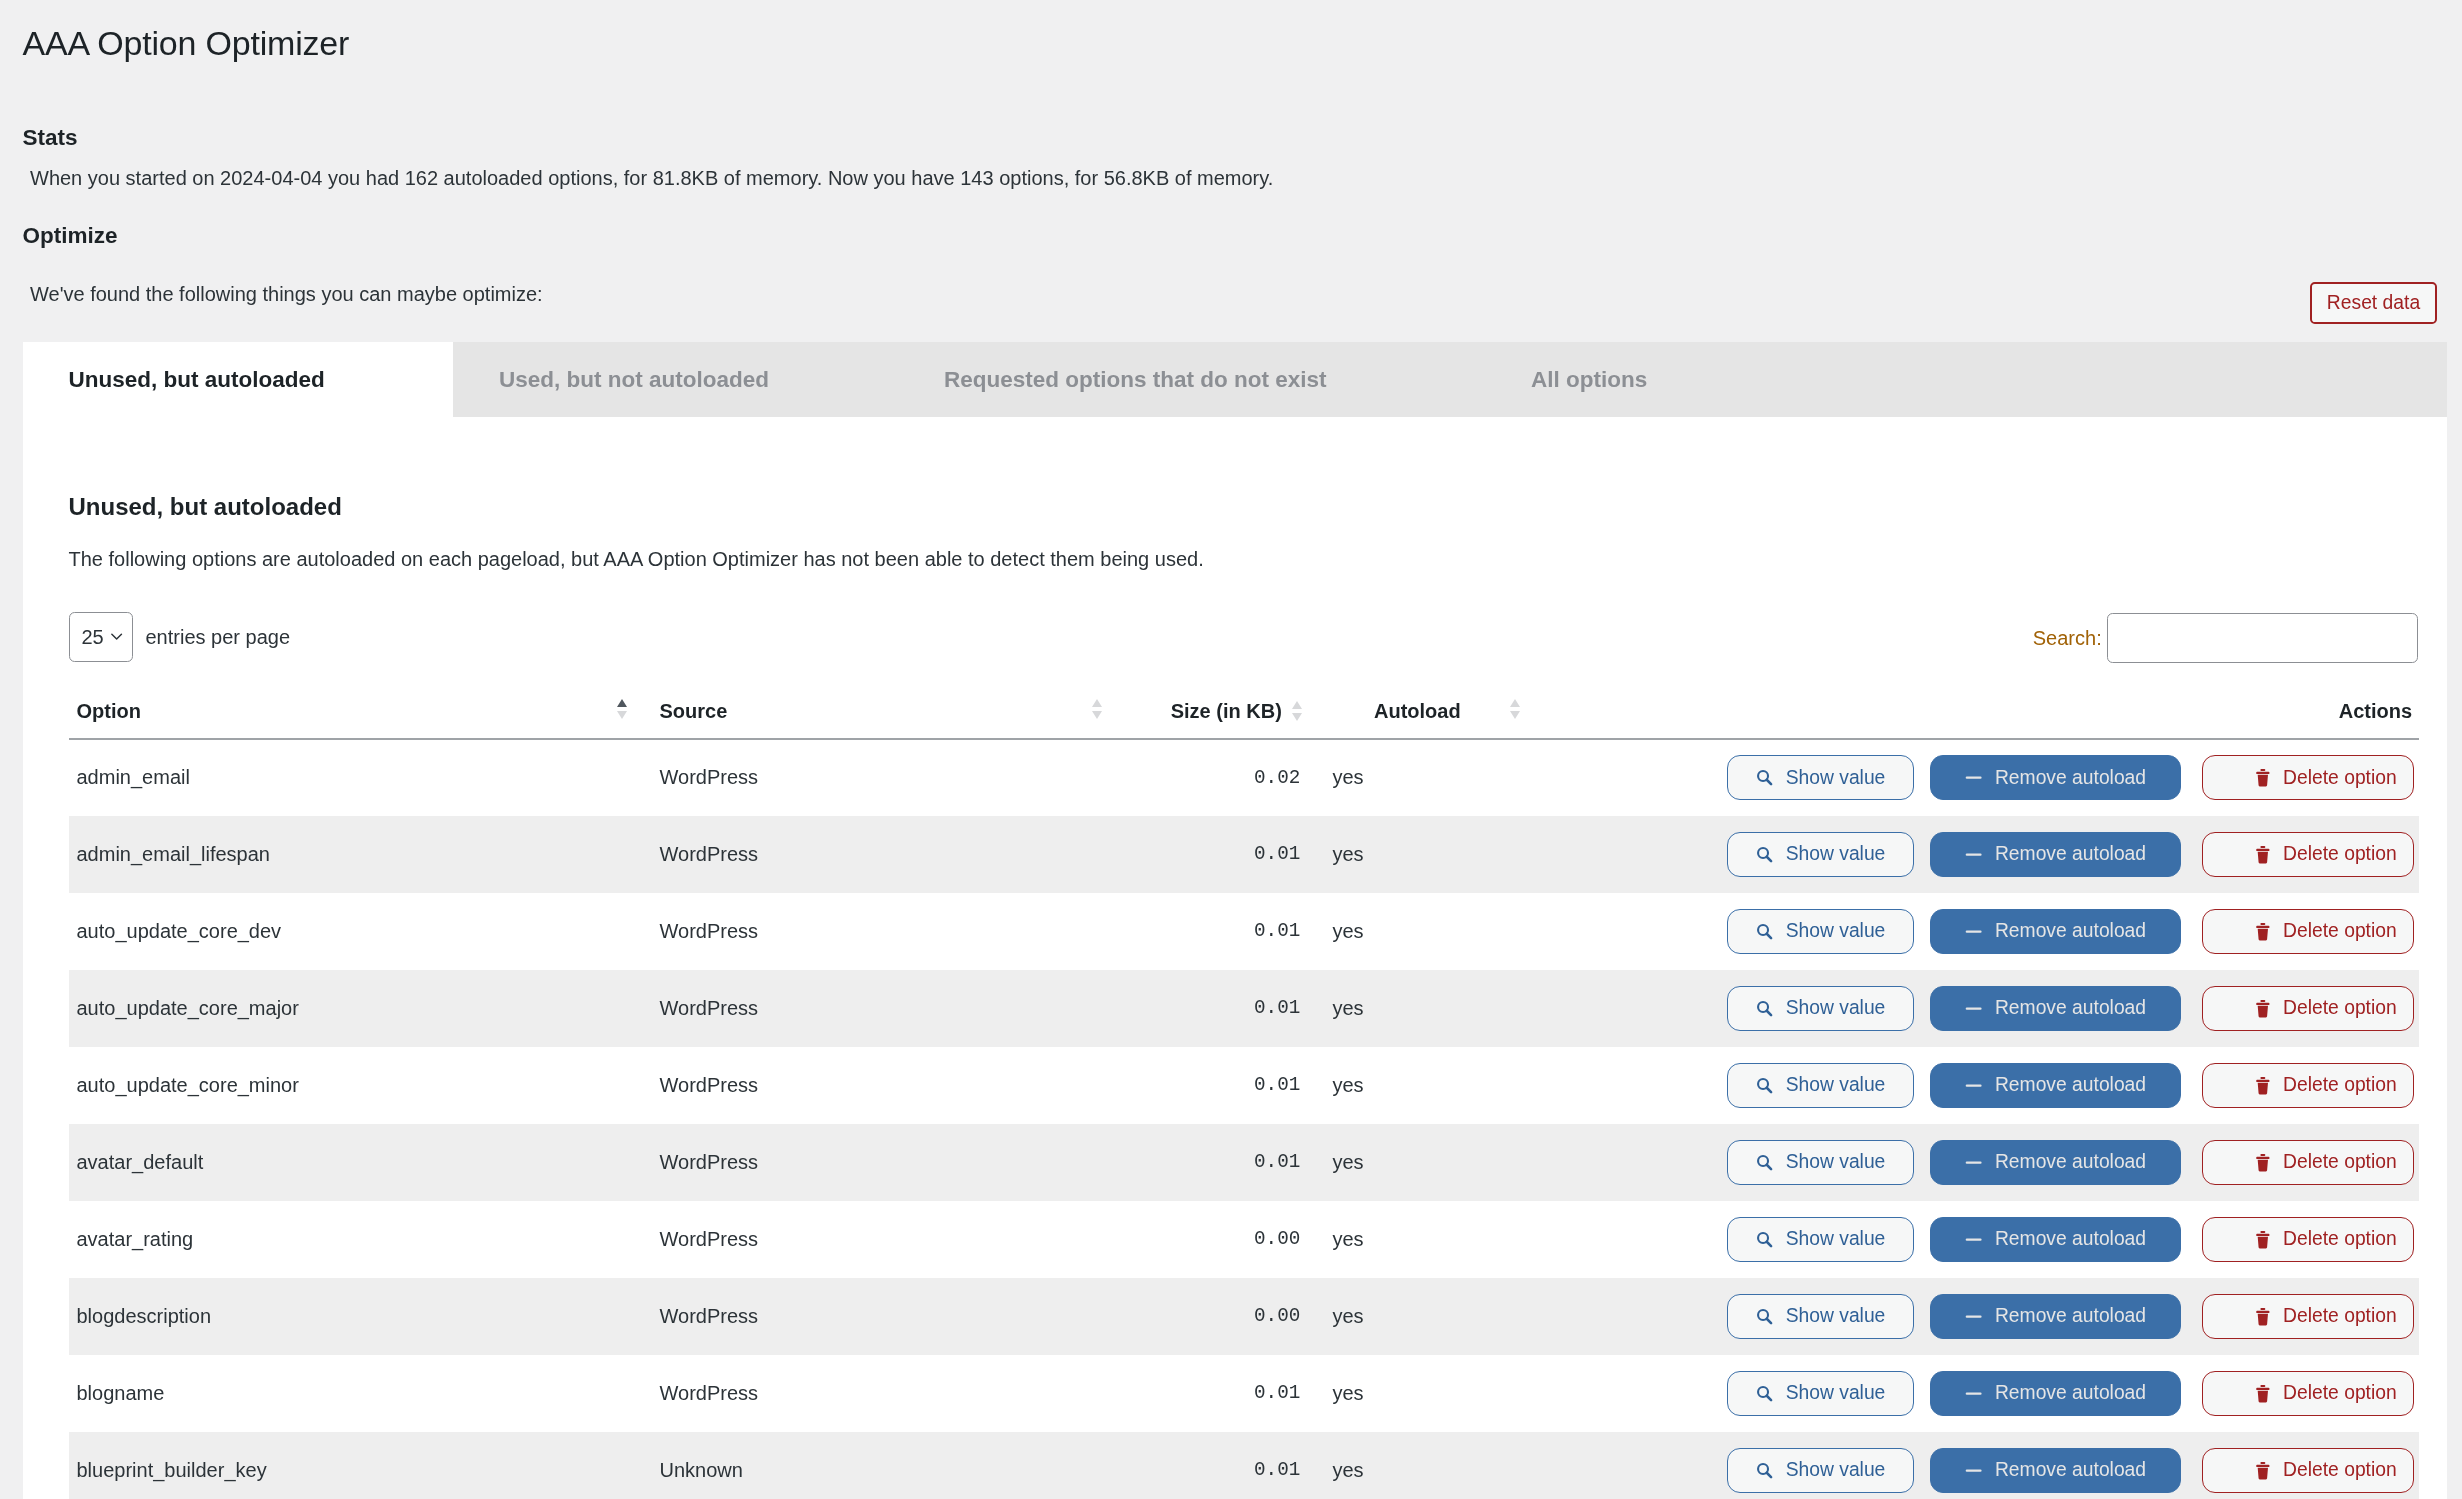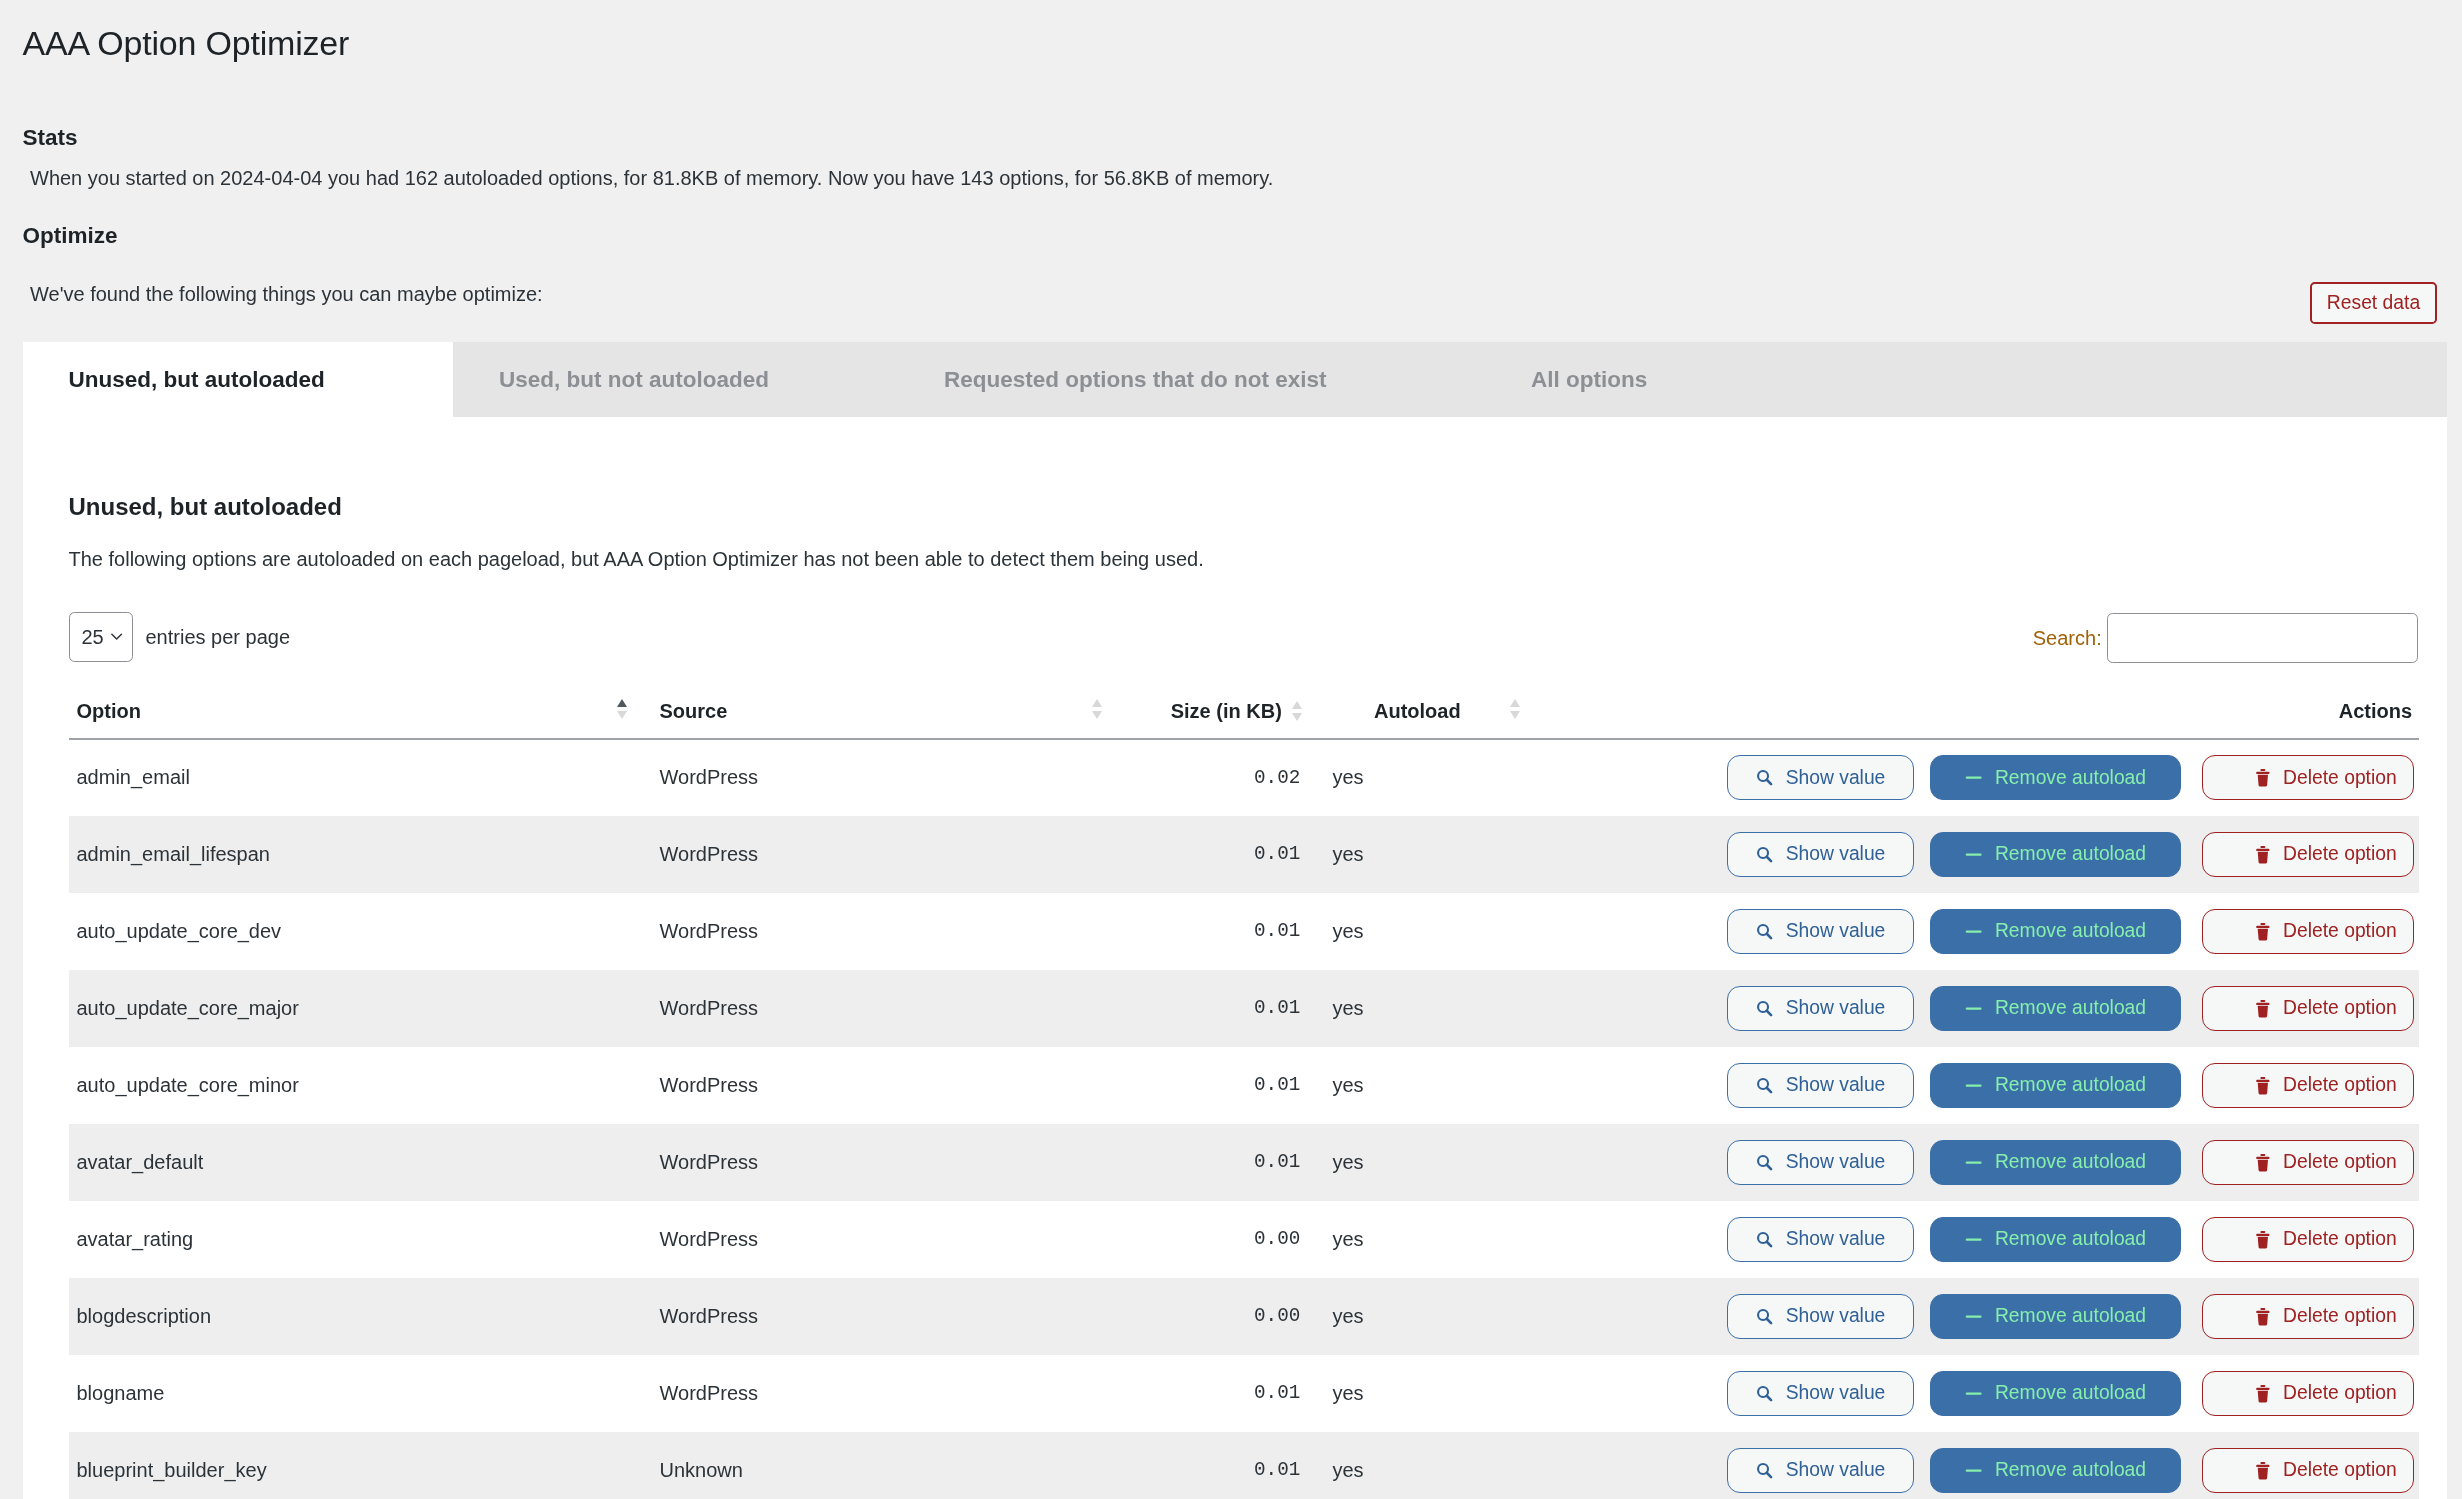--- a/index.html
+++ b/index.html
@@ -197,21 +197,21 @@
   .btn-show {
     width: 187px;
     border: 1.6px solid #3b6fa8;
     background: #f6f7f7;
     color: #2f6096;
   }
   .btn-remove {
     width: 251px;
     border: 1.6px solid #3b6fa8;
     background: #3b6fa8;
-    color: #86efac;
+    color: #e5e5e5;
     margin-left: 16px;
   }
   .btn-delete {
     width: 212px;
     border: 1.6px solid #a02122;
     background: #f6f7f7;
     color: #a02122;
     margin-left: 21px;
     justify-content: flex-end;
   }

